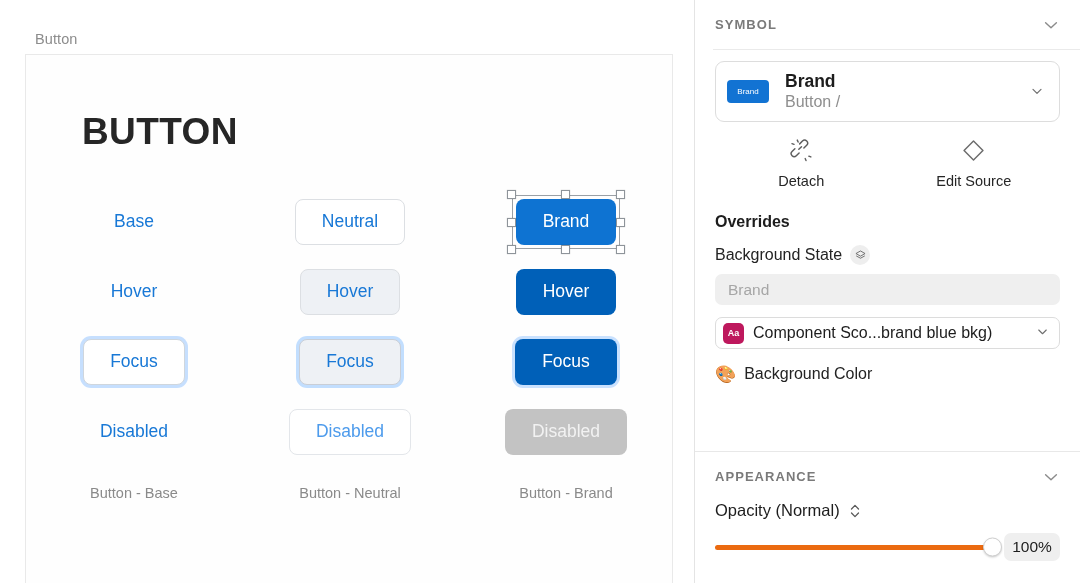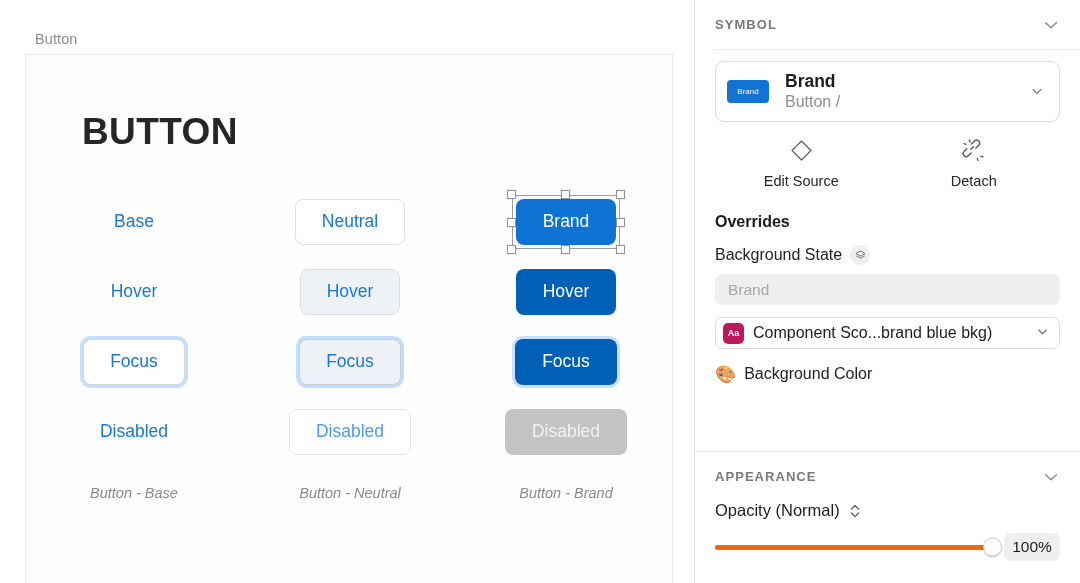--- a/index.html
+++ b/index.html
@@ -59,21 +59,20 @@
   .cell {
     height: 70px;
     display: flex;
     align-items: center;
     justify-content: center;
     position: relative;
   }
   .col-caption {
     margin-top: 18px;
     font-size: 14.5px;
-    font-style: italic;
     color: #8a8a8a;
     white-space: nowrap;
   }
 
   
   .btn {
     font-size: 17.5px;
     border-radius: 7px;
     display: flex;
     align-items: center;
@@ -467,36 +466,36 @@
       <span class="chev">
         <svg viewBox="0 0 20 20" width="16" height="16" fill="none" stroke="#6f6f6f" stroke-width="1.5" stroke-linecap="round" stroke-linejoin="round">
           <polyline points="5,8 10,13 15,8"></polyline>
         </svg>
       </span>
     </div>
 
     <div class="actions">
       <div class="action">
         <span>
-          <svg viewBox="0 0 26 26" width="25" height="25" fill="none" stroke="#6c6c6c" stroke-width="1.5" stroke-linejoin="round">
-            <rect x="13" y="3.2" width="13.9" height="13.9" transform="rotate(45 13 3.2)"></rect>
-          </svg>
-        </span>
-        <span class="lbl">Edit Source</span>
-      </div>
-      <div class="action">
-        <span>
           <svg viewBox="0 0 26 26" width="25" height="25" fill="none" stroke="#5e5e5e" stroke-width="1.5" stroke-linecap="round">
             <path d="M10.5 15.5 L7.6 18.4 a3.1 3.1 0 0 1-4.4-4.4 l2.9-2.9"></path>
             <path d="M15.5 10.5 L18.4 7.6 a3.1 3.1 0 0 0-4.4-4.4 l-2.9 2.9"></path>
             <path d="M9.5 4.2 L8.6 2.2 M5.2 6.6 L3.1 5.9 M13 9 L10.2 11.8"></path>
             <path d="M16.8 21.4 L17.7 23.4 M20.6 18.9 L22.7 19.7"></path>
           </svg>
         </span>
         <span class="lbl">Detach</span>
+      </div>
+      <div class="action">
+        <span>
+          <svg viewBox="0 0 26 26" width="25" height="25" fill="none" stroke="#6c6c6c" stroke-width="1.5" stroke-linejoin="round">
+            <rect x="13" y="3.2" width="13.9" height="13.9" transform="rotate(45 13 3.2)"></rect>
+          </svg>
+        </span>
+        <span class="lbl">Edit Source</span>
       </div>
     </div>
 
     <div class="ovr-title">Overrides</div>
 
     <div class="ovr-row">
       <span class="ovr-label">Background State</span>
       <span class="layers-badge">
         <svg viewBox="0 0 20 20" width="13" height="13" fill="none" stroke="#5c5c5c" stroke-width="1.3" stroke-linejoin="round">
           <polygon points="10,3 17,7 10,11 3,7"></polygon>

